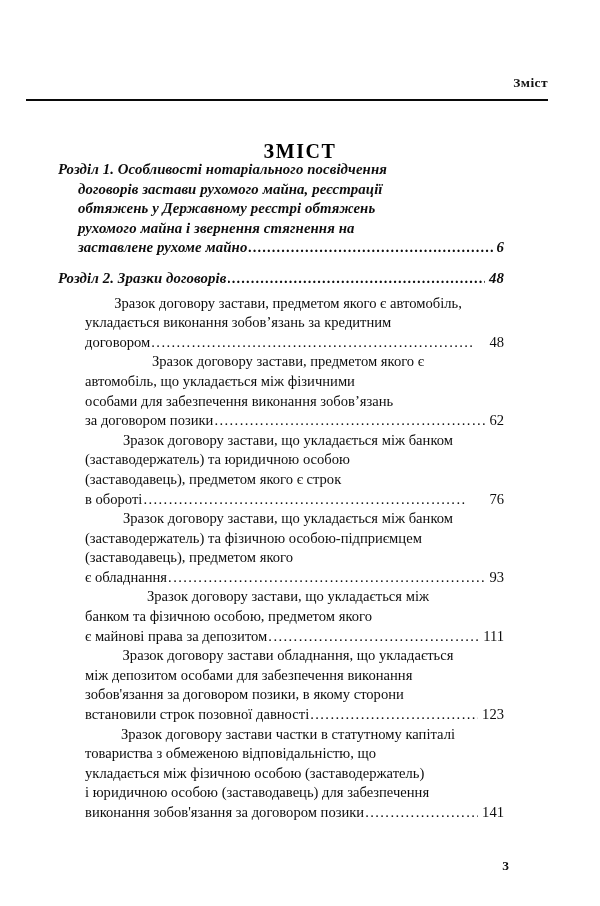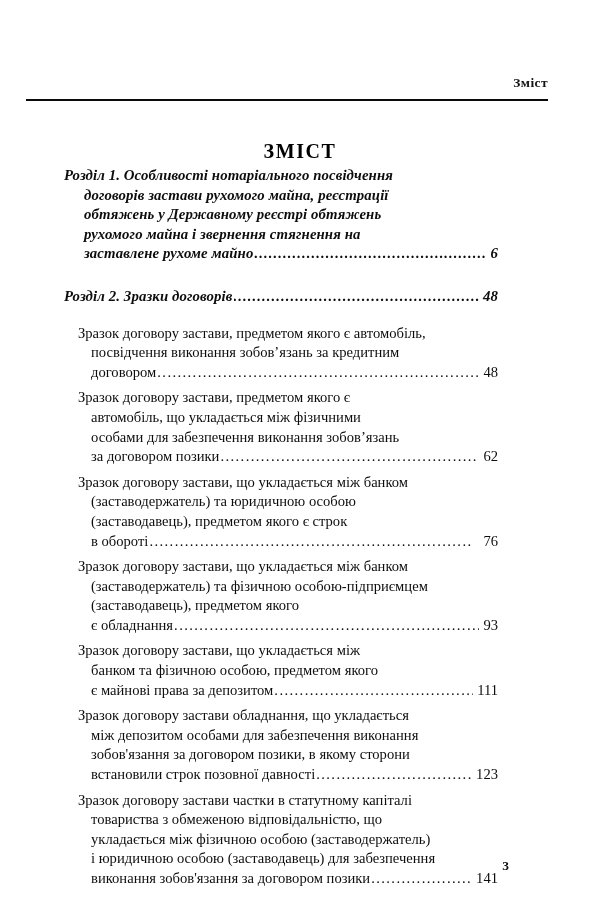--- a/index.html
+++ b/index.html
@@ -60,21 +60,21 @@
   
   .contents {
     position: absolute;
     top: 160px;
     left: 52px;
     width: 452px;
   }
 
   .entry {
     position: relative;
-    margin: 6px;
+    margin: 0;
     padding: 0;
   }
 
   
   .line {
     position: relative;
     height: 19.6px;
     line-height: 19.6px;
     white-space: nowrap;
     font-size: 14.6px;
@@ -87,21 +87,21 @@
   .chapter .line {
     font-weight: bold;
     font-style: italic;
     font-size: 14.8px;
     letter-spacing: 0.1px;
   }
   .chapter .line.first { padding-left: 6px; }
   .chapter .line.cont  { padding-left: 26px; }
 
   
-  .item .line.first { padding-left: 20px; }
+  .item .line.first { padding-left: 20px; text-align: center; }
   .item .line.cont  { padding-left: 33px; }
 
   
   .leader-line {
     display: flex;
     align-items: flex-end;
     white-space: nowrap;
   }
   .leader-line .txt { flex: 0 0 auto; }
   .leader-line .dots {
@@ -169,21 +169,21 @@
         <div class="entry chapter">
           <div class="line first leader-line">
             <span class="txt">Розділ 2. Зразки договорів</span>
             <span class="dots">................................................................</span>
             <span class="pg">48</span>
           </div>
         </div>
         <div class="gap-xs"></div>
         <div class="entry item">
           <div class="line first"><span class="txt">Зразок договору застави, предметом якого є автомобіль,</span></div>
-          <div class="line cont"><span class="txt">посвідчення виконання зобов’язань за кредитним</span></div>
+          <div class="line cont"><span class="txt">укладається виконання зобов’язань за кредитним</span></div>
           <div class="line cont leader-line">
             <span class="txt">договором</span>
             <span class="dots">................................................................</span>
             <span class="pg">48</span>
           </div>
         </div>
         <div class="entry item">
           <div class="line first"><span class="txt">Зразок договору застави, предметом якого є</span></div>
           <div class="line cont"><span class="txt">автомобіль, що укладається між фізичними</span></div>
           <div class="line cont"><span class="txt">особами для забезпечення виконання зобов’язань</span></div>

